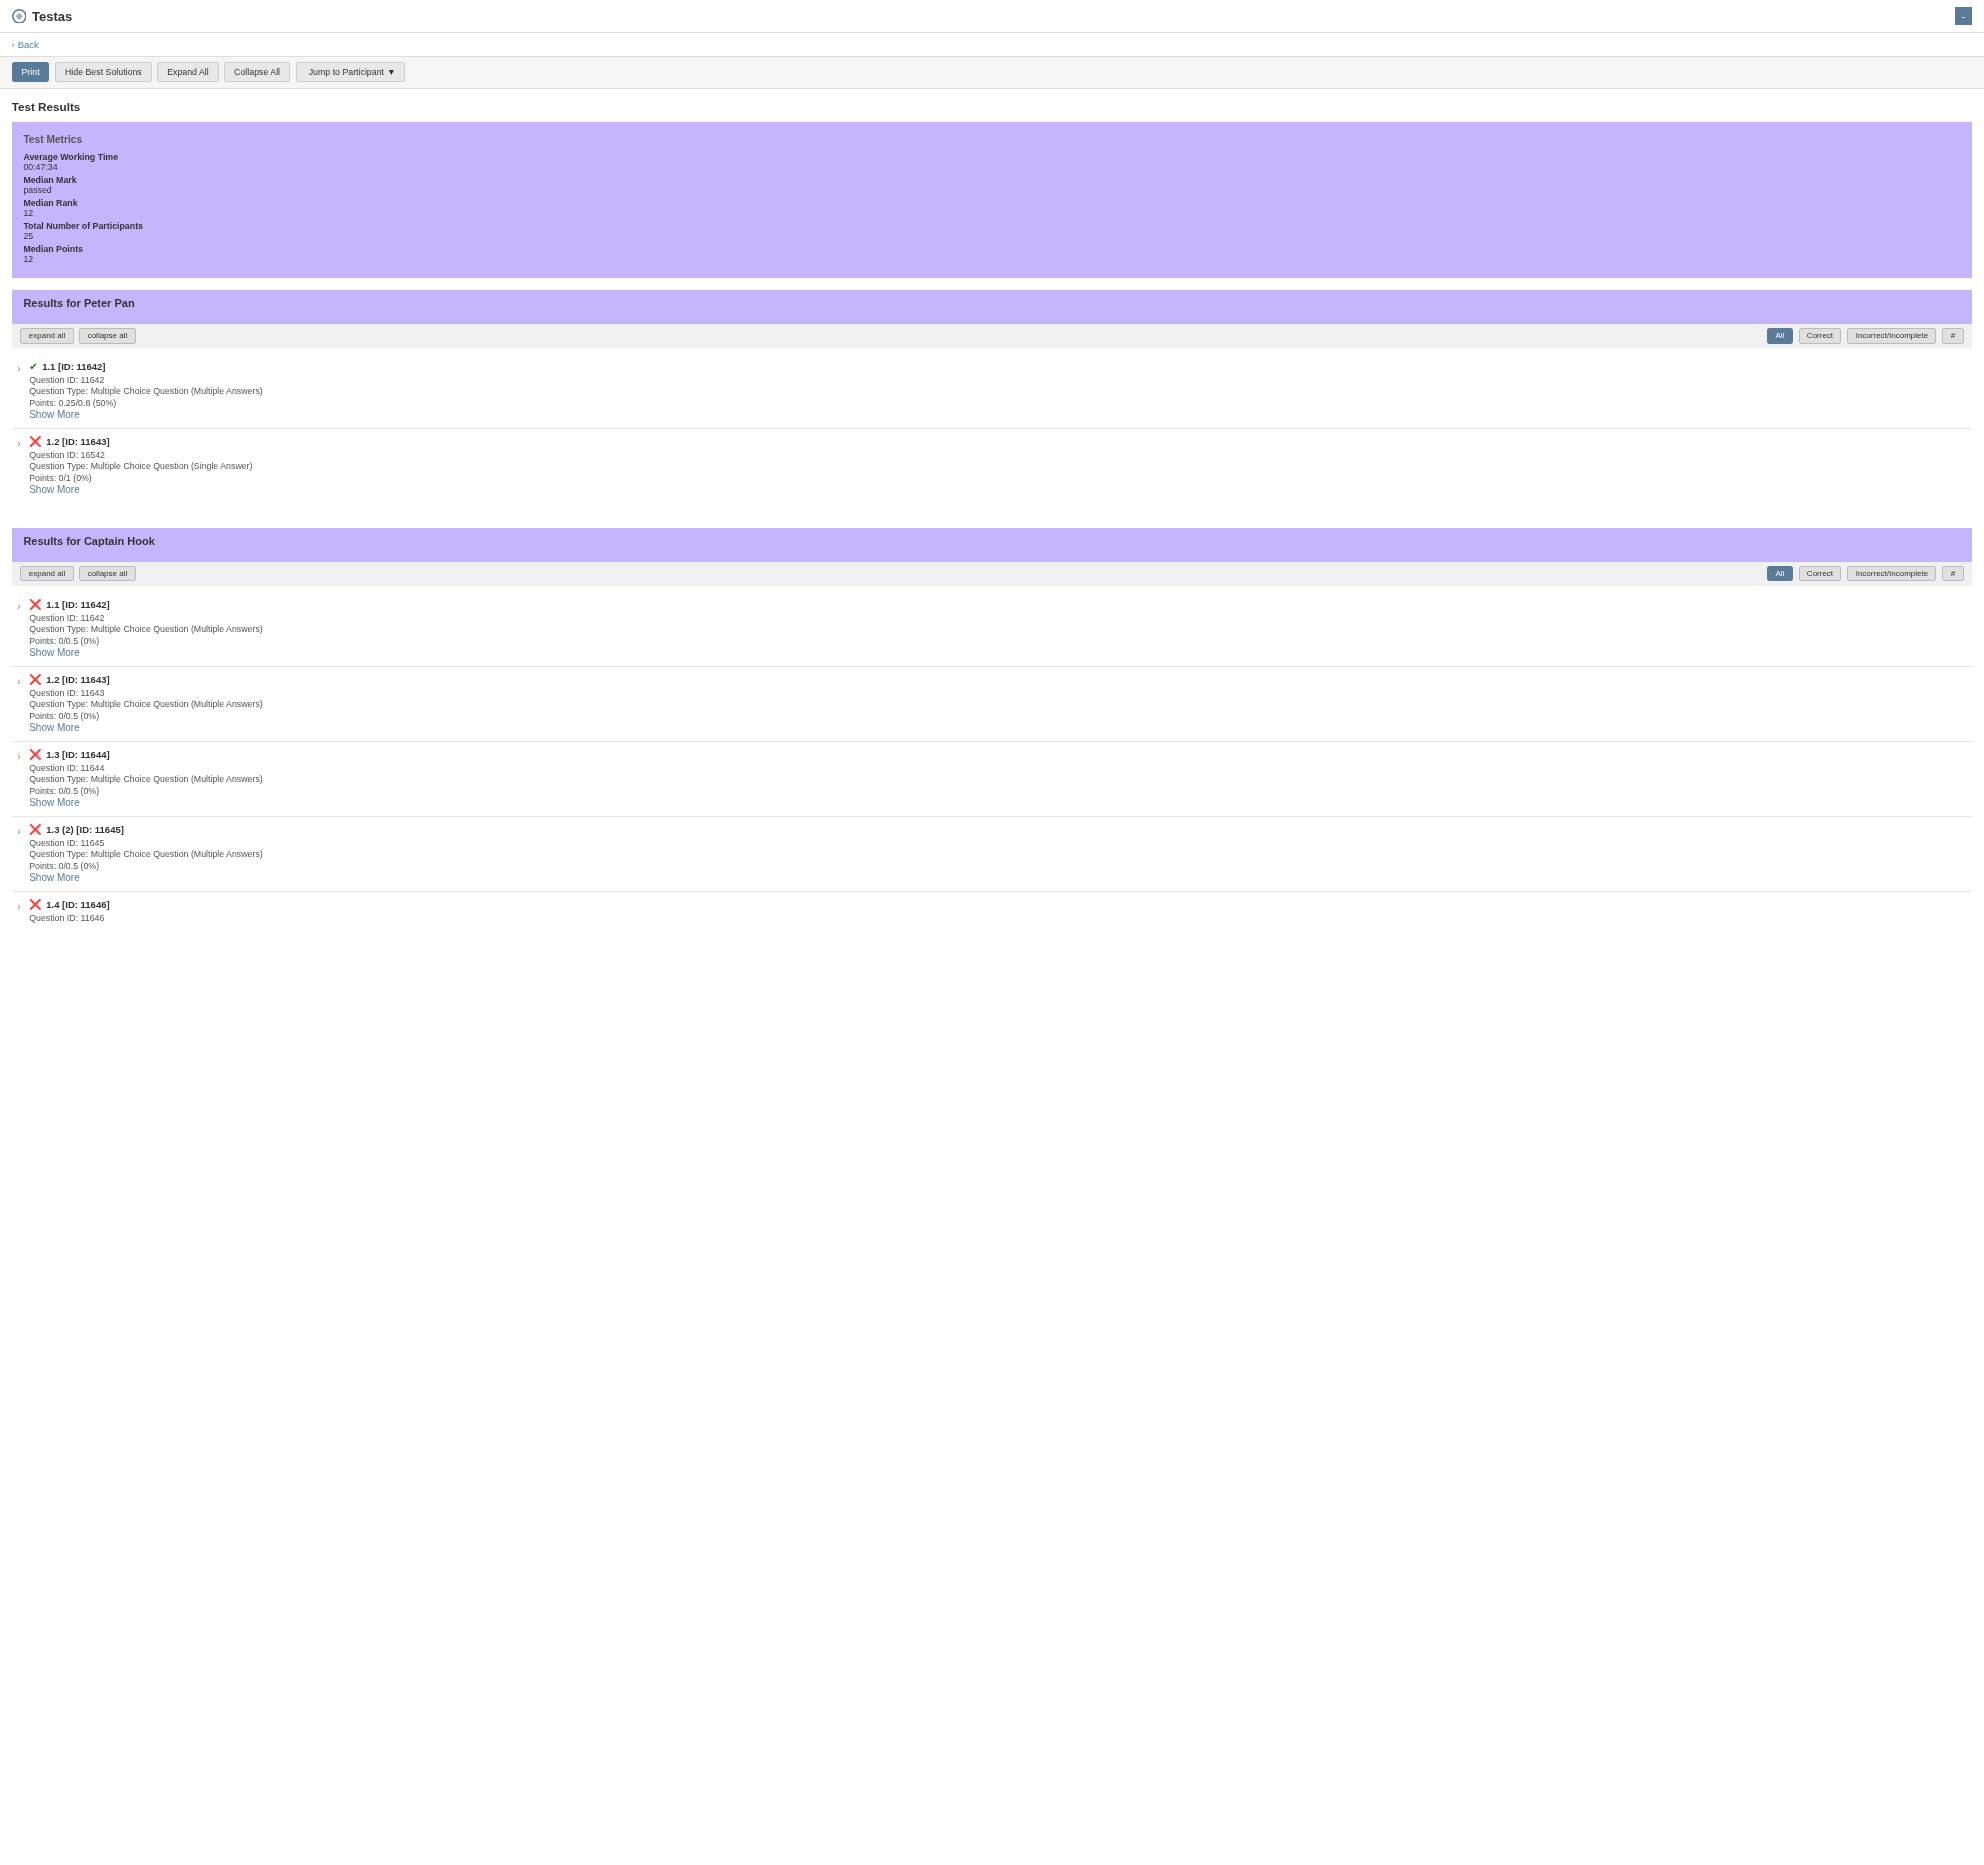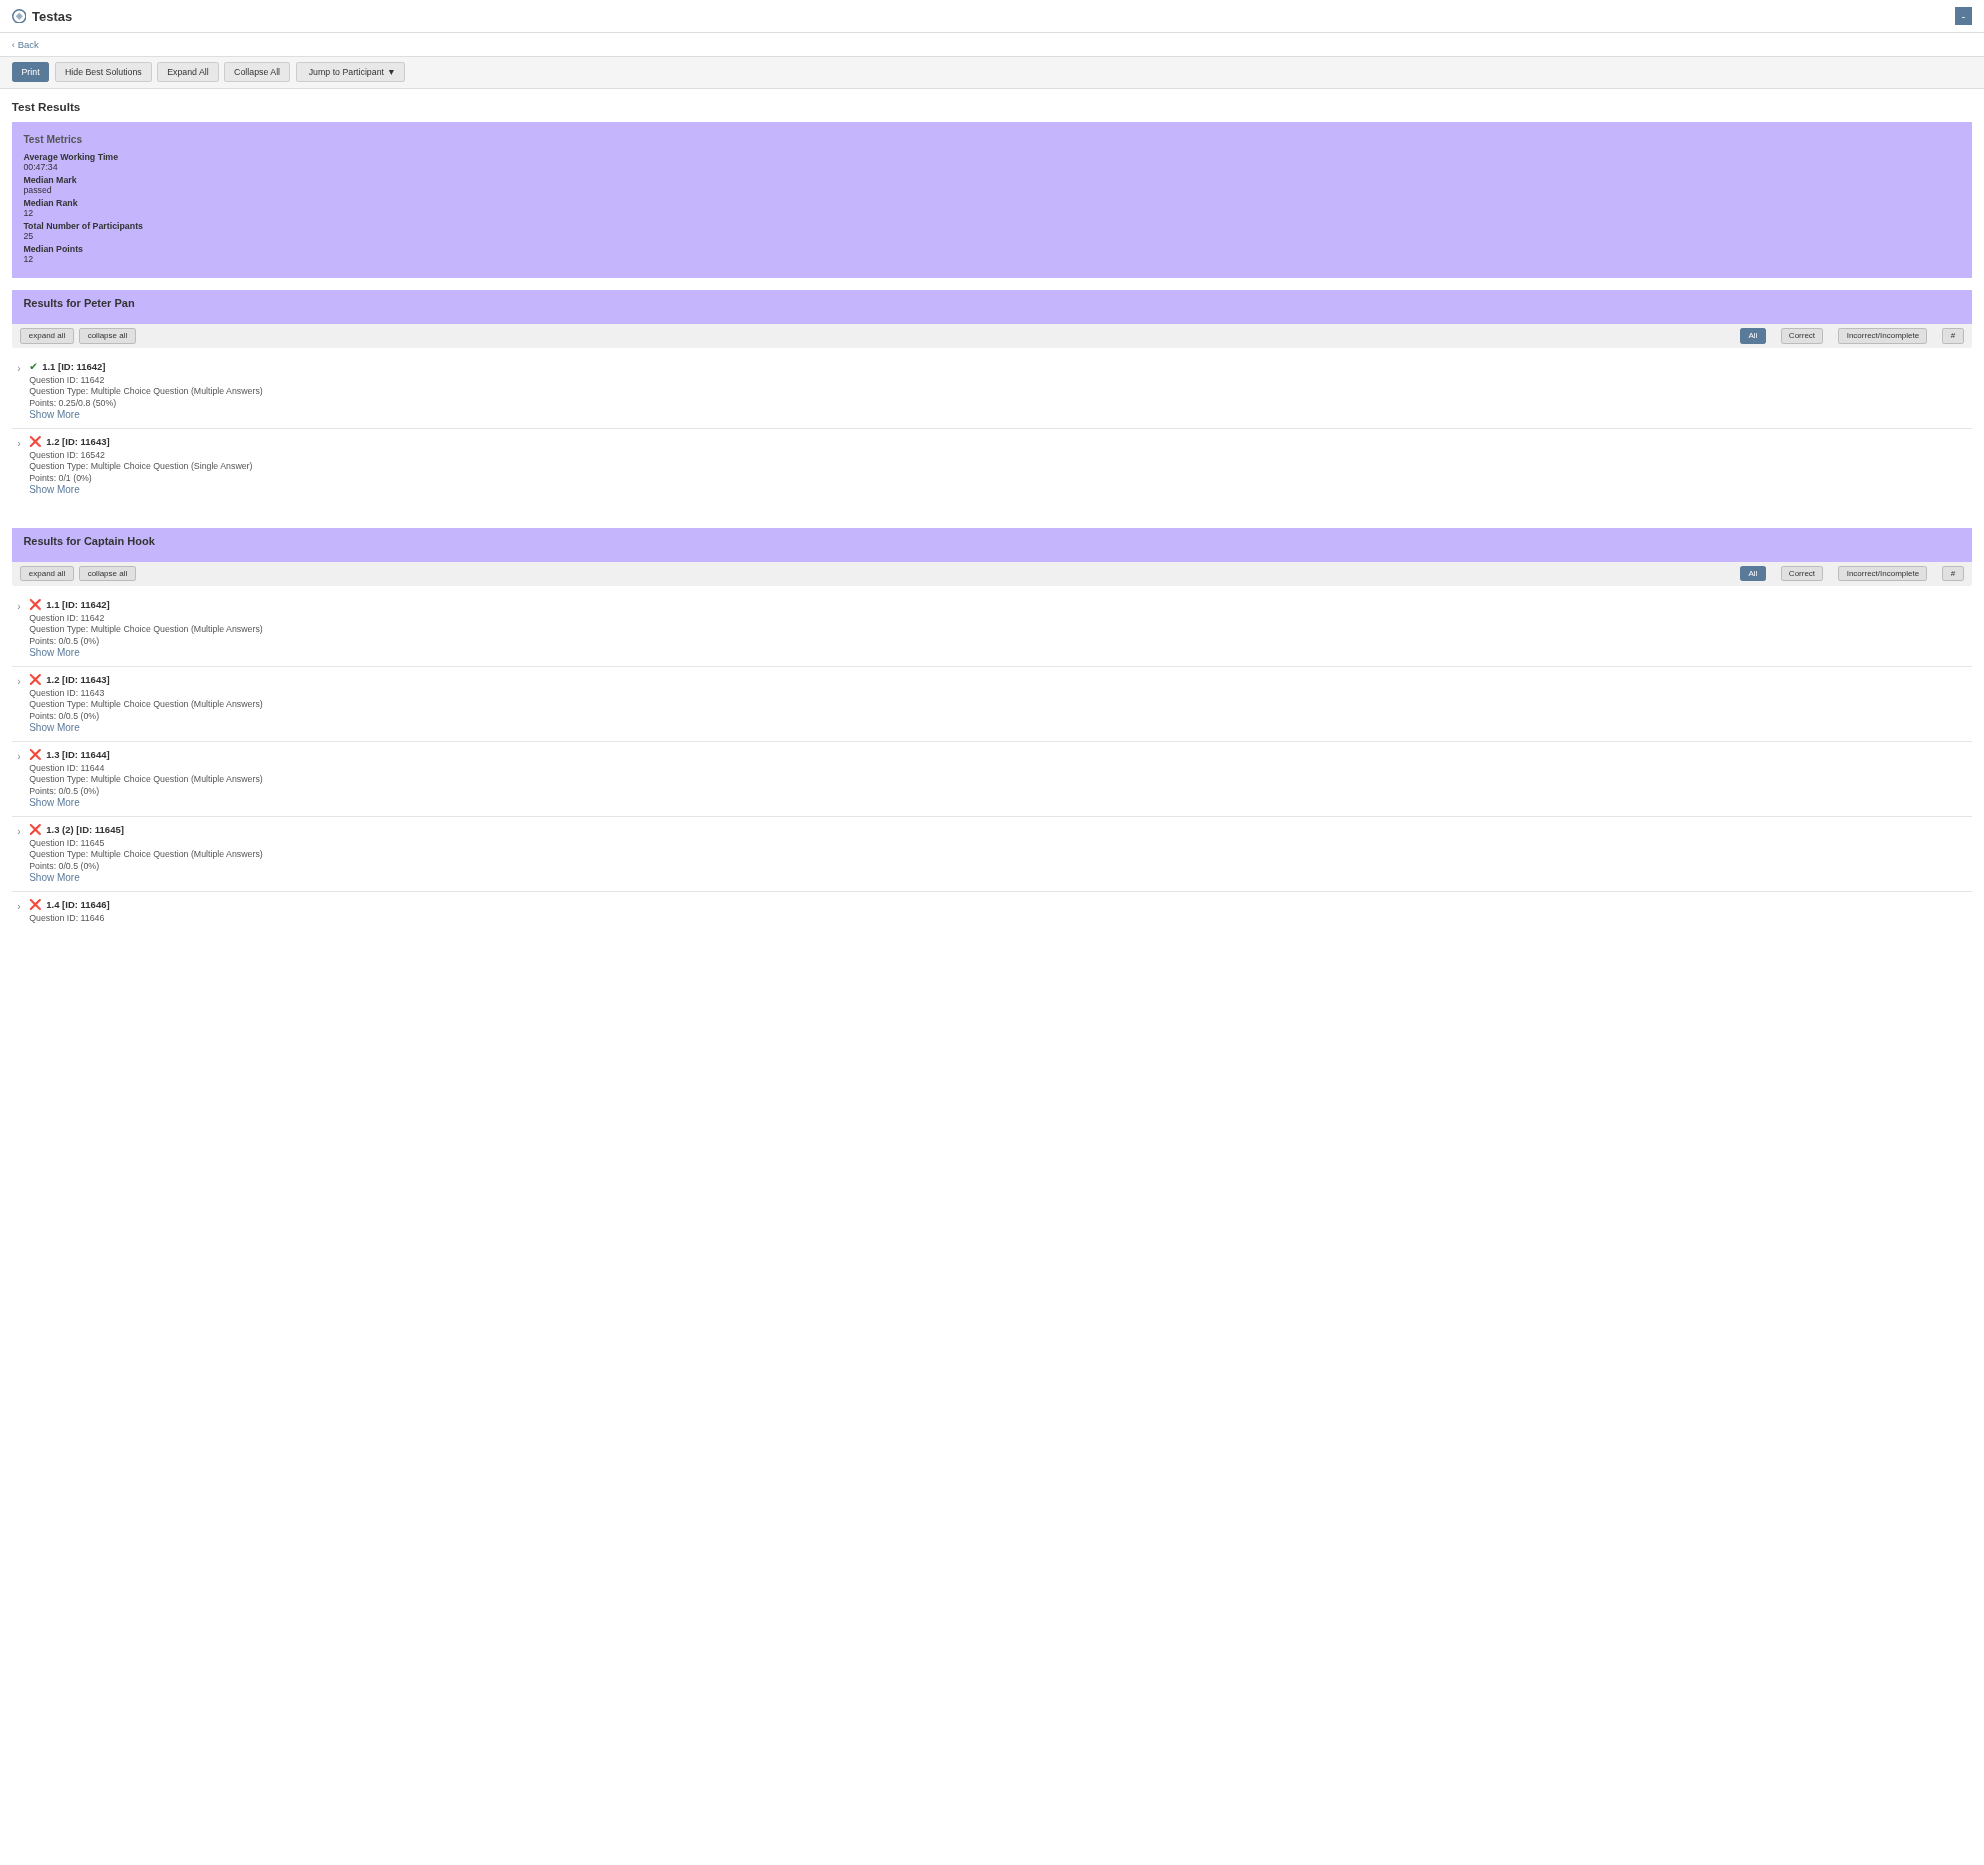--- a/index.html
+++ b/index.html
@@ -52,21 +52,21 @@
     
     .results-section { margin-bottom: 17.5px; }
     .results-header { font-size: 11px; font-weight: bold; margin-bottom: 7.3px; color: #333; }
 
     
     .controls-row {
       display: flex; align-items: center; justify-content: space-between;
       background: #f0f0f0; padding: 4.4px 8.8px; border-radius: 2.2px; margin-bottom: 5.8px;
     }
     .controls-left { display: flex; gap: 5.8px; }
-    .controls-right { display: flex; gap: 15px; align-items: center; }
+    .controls-right { display: flex; gap: 6px; align-items: center; }
     .ctrl-btn {
       padding: 2.2px 7.3px; font-size: 8px; background: #e0e0e0; border: 0.7px solid #bbb;
       color: #333; cursor: pointer; border-radius: 2.2px;
     }
     .filter-btn {
       padding: 2.2px 7.3px; font-size: 8px; background: #e0e0e0; border: 0.7px solid #bbb;
       color: #333; cursor: pointer; border-radius: 2.2px;
     }
     .filter-btn.active { background: #5a7a9a; color: #fff; border-color: #5a7a9a; }
 

